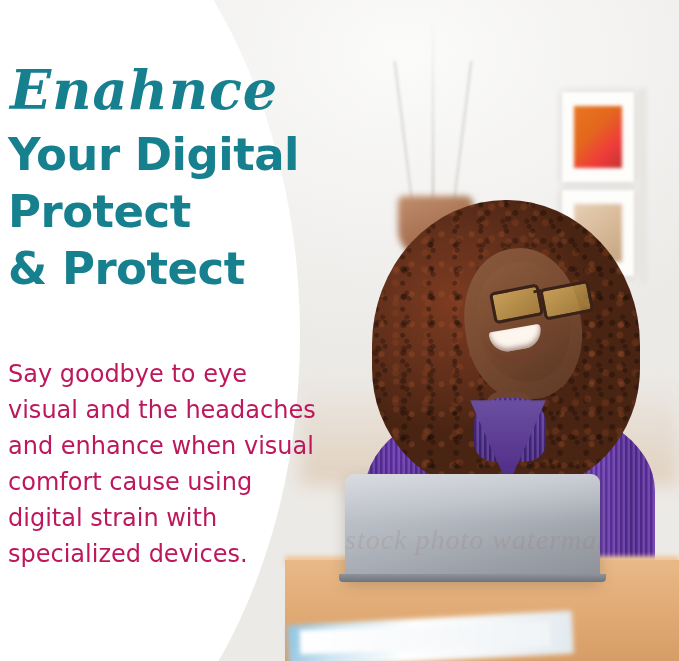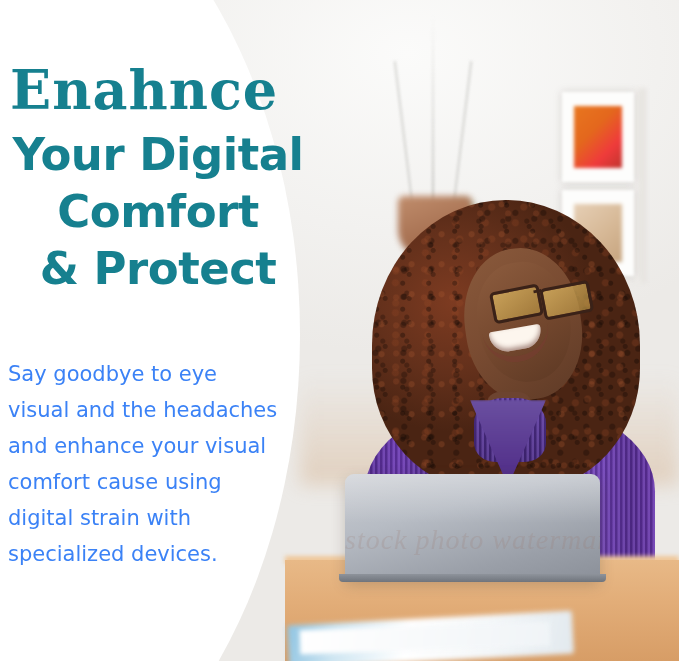--- a/index.html
+++ b/index.html
@@ -240,41 +240,41 @@
   .panel-fill{
     position:absolute;
     left:-420px;top:-180px;
     width:720px;height:1030px;
     background:#ffffff;
     border-radius:0 50% 50% 0 / 0 50% 50% 0;
   }
   .script-head{
     position:absolute;left:10px;top:63px;
     font-family:"DejaVu Serif",serif;
-    font-weight:700;
+    font-style:italic;font-weight:700;
     font-size:54px;line-height:1;
     letter-spacing:1px;
     color:#16808f;
     white-space:nowrap;
   }
   .bold-head{
     position:absolute;left:8px;top:126px;width:300px;
     font-family:"DejaVu Sans",sans-serif;
     font-weight:700;
     font-size:45px;line-height:57px;
     letter-spacing:-.5px;
     color:#16808f;
   }
-  .bold-head div{white-space:nowrap;text-align:center;}
+  .bold-head div{white-space:nowrap;}
   .body-copy{
     position:absolute;left:8px;top:356px;width:296px;
     font-family:"DejaVu Sans",sans-serif;
     font-weight:400;
-    font-size:21px;line-height:36px;
-    color:#3b82f6;
+    font-size:24px;line-height:36px;
+    color:#be185d;
   }
   .body-copy div{white-space:nowrap;}
 </style>
 </head>
 <body>
 
 <div id="ad">
 
   <div class="photo">
     <div class="wall"></div>
@@ -334,26 +334,26 @@
   </div>
 
   <div class="panel">
     <div class="panel-fill"></div>
   </div>
 
   <div class="script-head">Enahnce</div>
 
   <div class="bold-head">
     <div>Your Digital</div>
-    <div>Comfort</div>
+    <div>Protect</div>
     <div>&amp; Protect</div>
   </div>
 
   <div class="body-copy">
     <div>Say goodbye to eye</div>
     <div>visual and the headaches</div>
-    <div>and enhance your visual</div>
+    <div>and enhance when visual</div>
     <div>comfort cause using</div>
     <div>digital strain with</div>
     <div>specialized devices.</div>
   </div>
 
 </div>
 
 </body></html>

